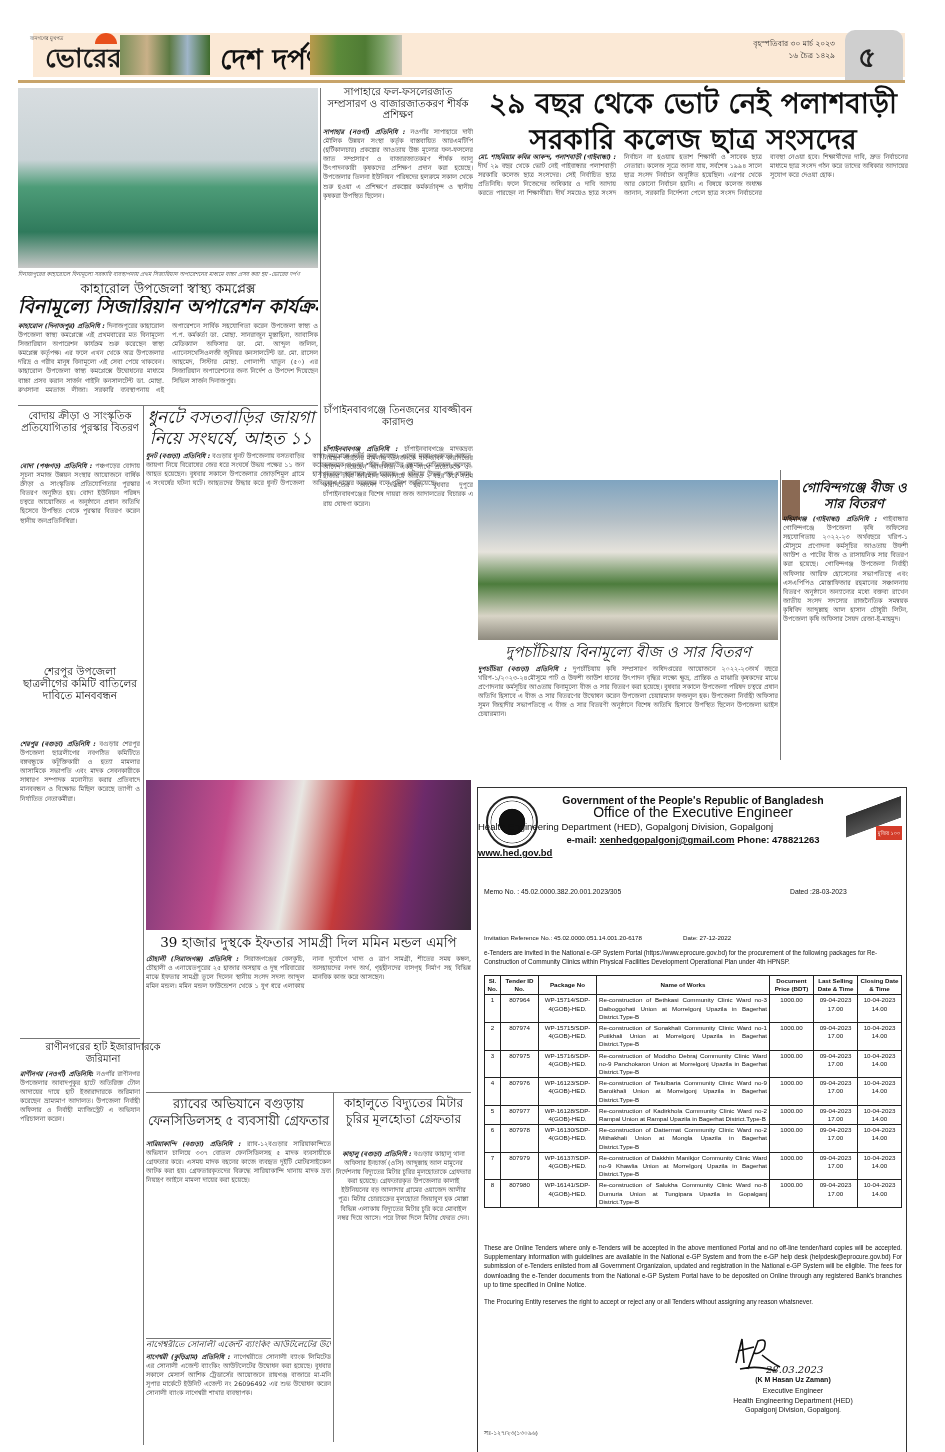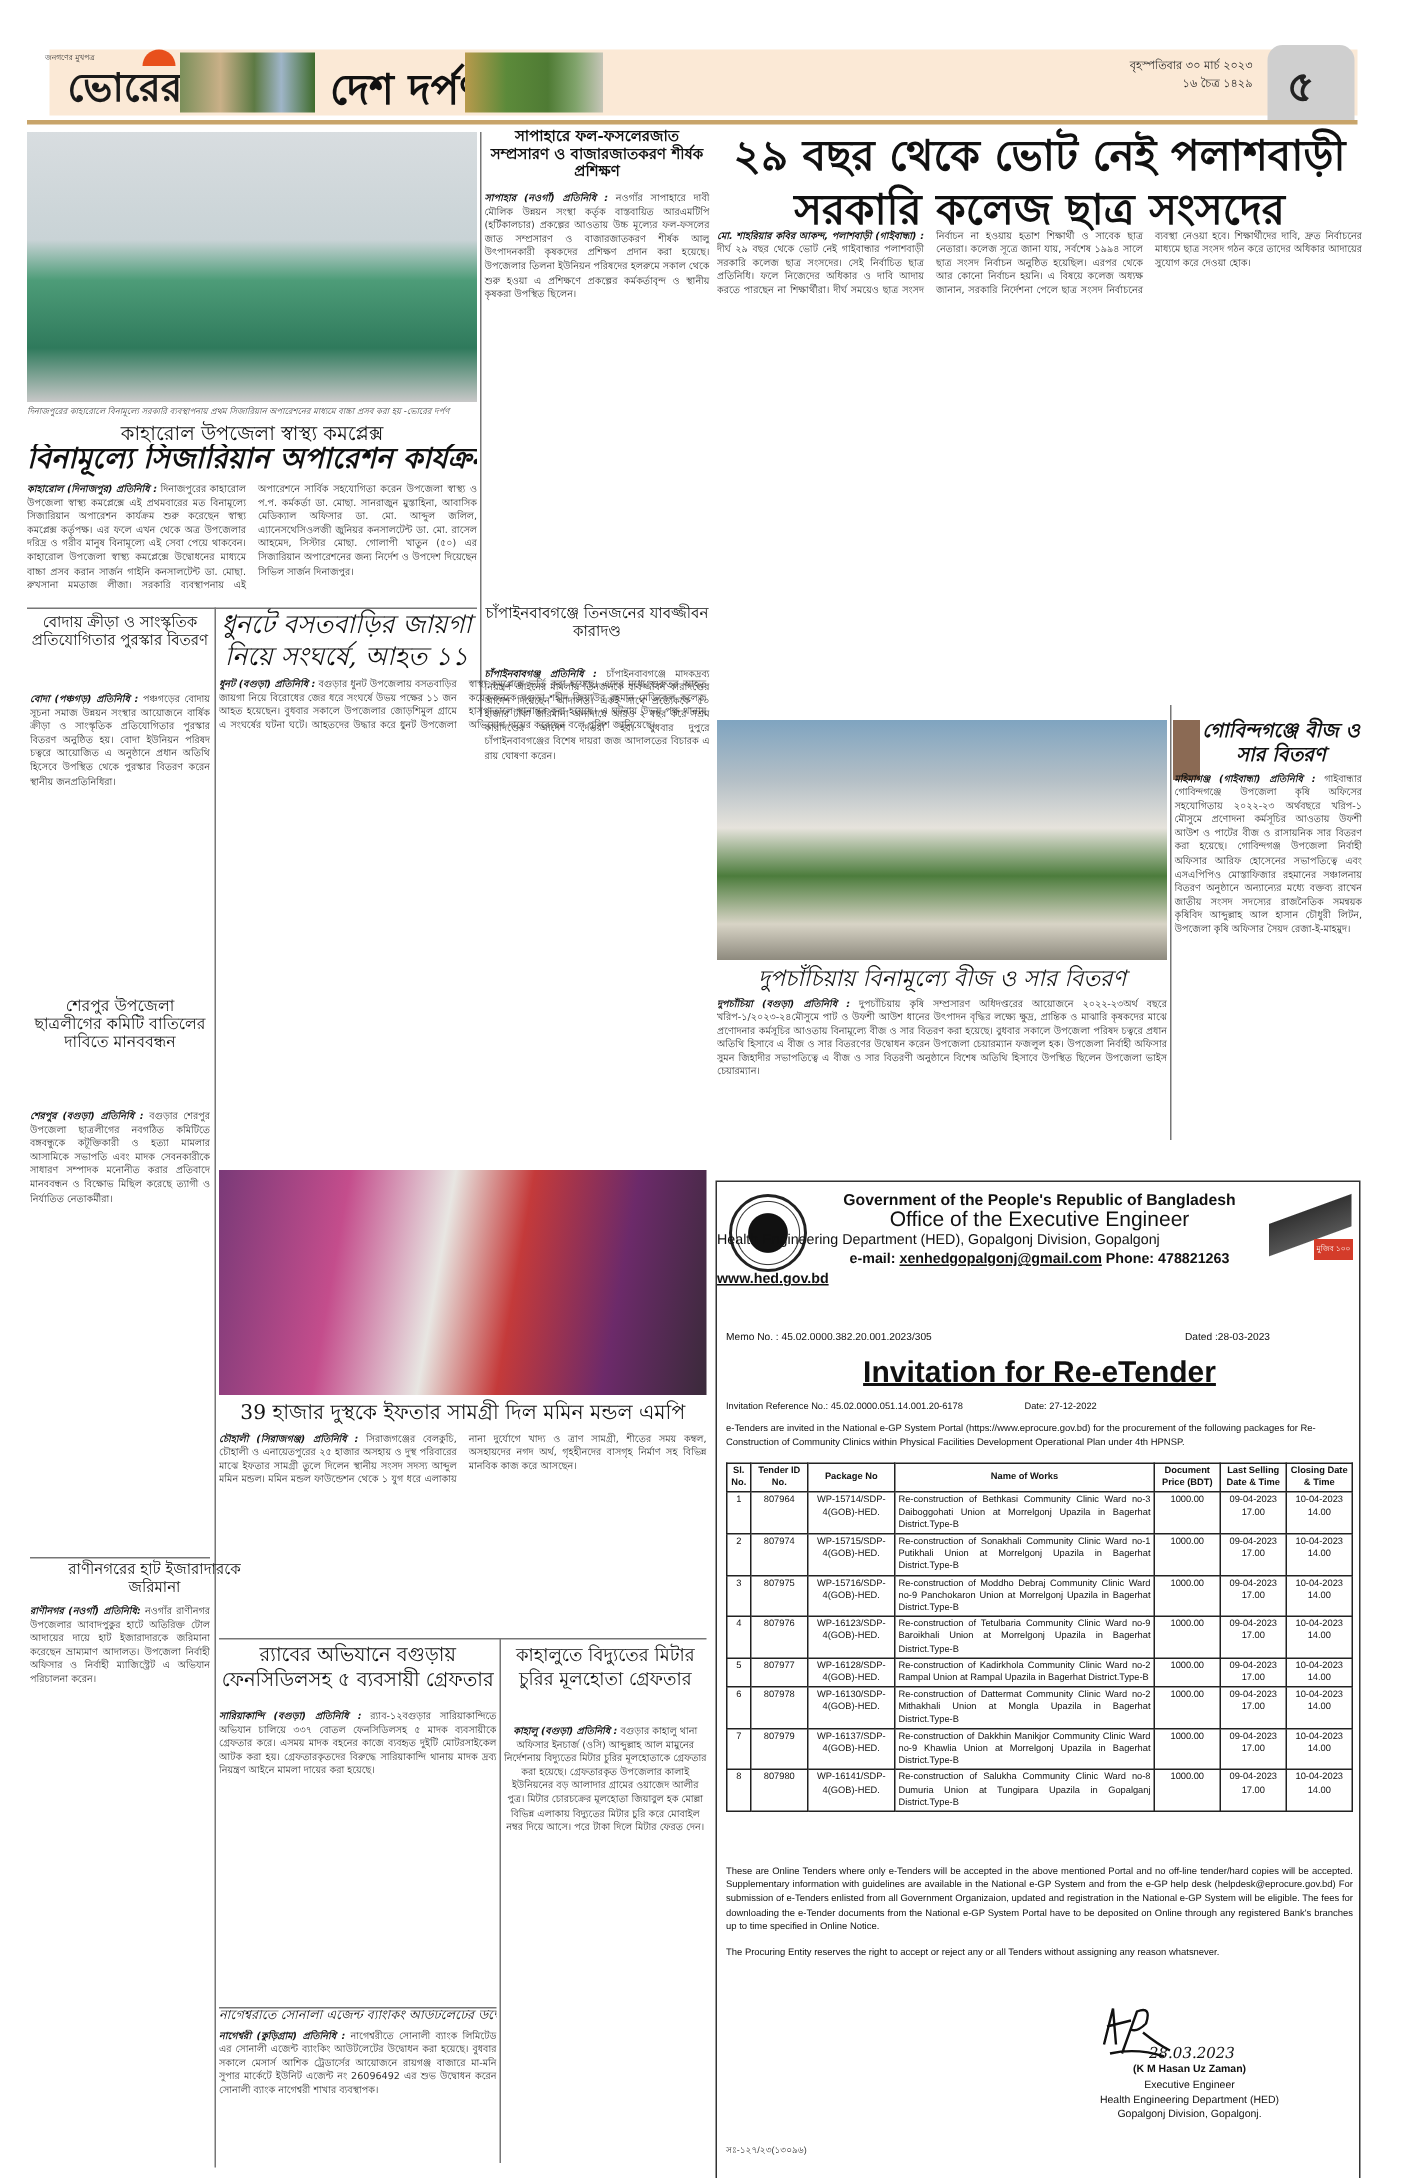--- a/index.html
+++ b/index.html
@@ -83,21 +83,21 @@
 <div class="abs photo" style="left:18px;top:88px;width:300px;height:180px;background:linear-gradient(180deg,#d8dde0 0%,#c9d3d6 40%,#4d9c78 55%,#2f7a5c 80%,#c8c8c8 100%);"></div>
 <div class="abs caption" style="left:18px;top:270px;width:300px;">দিনাজপুরের কাহারোলে বিনামূল্যে সরকারি ব্যবস্থাপনায় প্রথম সিজারিয়ান অপারেশনের মাধ্যমে বাচ্চা প্রসব করা হয় -ভোরের দর্পণ</div>
 <div class="abs kicker" style="left:18px;top:279px;width:300px;font-size:13px;">কাহারোল উপজেলা স্বাস্থ্য কমপ্লেক্স</div>
 <div class="abs head headital" style="left:18px;top:296px;width:300px;font-size:19px;white-space:nowrap;overflow:hidden;">বিনামূল্যে সিজারিয়ান অপারেশন কার্যক্রম শুরু</div>
 <div class="abs body" style="left:18px;top:322px;width:300px;height:80px;column-count:2;column-gap:8px;">
   <span class="by">কাহারোল (দিনাজপুর) প্রতিনিধি :</span>
   <span>দিনাজপুরের কাহারোল উপজেলা স্বাস্থ্য কমপ্লেক্সে এই প্রথমবারের মত বিনামূল্যে সিজারিয়ান অপারেশন কার্যক্রম শুরু করেছেন স্বাস্থ্য কমপ্লেক্স কর্তৃপক্ষ। এর ফলে এখন থেকে অত্র উপজেলার দরিদ্র ও গরীব মানুষ বিনামূল্যে এই সেবা পেয়ে থাকবেন। কাহারোল উপজেলা স্বাস্থ্য কমপ্লেক্সে উদ্বোধনের মাধ্যমে বাচ্চা প্রসব করান সার্জন গাইনি কনসালটেন্ট ডা. মোছা. রুখসানা মমতাজ লীজা। সরকারি ব্যবস্থাপনায় এই অপারেশনে সার্বিক সহযোগিতা করেন উপজেলা স্বাস্থ্য ও প.প. কর্মকর্তা ডা. মোছা. সানরাজুন মুস্তাহিনা, আবাসিক মেডিক্যাল অফিসার ডা. মো. আব্দুল জলিল, এ্যানেসথেসিওলজী জুনিয়র কনসালটেন্ট ডা. মো. রাসেল আহমেদ, সিস্টার মোছা. গোলাপী খাতুন (৫০) এর সিজারিয়ান অপারেশনের জন্য নির্দেশ ও উপদেশ দিয়েছেন সিভিল সার্জন দিনাজপুর।</span>
 </div>
 
 <div class="abs vrule" style="left:320px;top:88px;height:390px;"></div>
-<div class="abs head" style="left:323px;top:86px;width:150px;font-size:10px;font-weight:bold;">সাপাহারে ফল-ফসলেরজাত সম্প্রসারণ ও বাজারজাতকরণ শীর্ষক প্রশিক্ষণ</div>
+<div class="abs head" style="left:323px;top:86px;width:150px;font-size:10px;font-weight:normal;">সাপাহারে ফল-ফসলেরজাত সম্প্রসারণ ও বাজারজাতকরণ শীর্ষক প্রশিক্ষণ</div>
 <div class="abs body" style="left:323px;top:128px;width:150px;height:320px;">
   <span class="by">সাপাহার (নওগাঁ) প্রতিনিধি :</span>
   <span>নওগাঁর সাপাহারে দাবী মৌলিক উন্নয়ন সংস্থা কর্তৃক বাস্তবায়িত আরএমটিপি (হর্টিকালচার) প্রকল্পের আওতায় উচ্চ মূল্যের ফল-ফসলের জাত সম্প্রসারণ ও বাজারজাতকরণ শীর্ষক আলু উৎপাদনকারী কৃষকদের প্রশিক্ষণ প্রদান করা হয়েছে। উপজেলার তিলনা ইউনিয়ন পরিষদের হলরুমে সকাল থেকে শুরু হওয়া এ প্রশিক্ষণে প্রকল্পের কর্মকর্তাবৃন্দ ও স্থানীয় কৃষকরা উপস্থিত ছিলেন।</span>
 </div>
 
 <div class="abs head" style="left:478px;top:86px;width:430px;font-size:28px;line-height:36px;">২৯ বছর থেকে ভোট নেই পলাশবাড়ী সরকারি কলেজ ছাত্র সংসদের</div>
 <div class="abs body" style="left:478px;top:153px;width:430px;height:300px;column-count:3;column-gap:8px;">
   <span class="by">মো. শাহরিয়ার কবির আকন্দ, পলাশবাড়ী (গাইবান্ধা) :</span>
   <span>দীর্ঘ ২৯ বছর থেকে ভোট নেই গাইবান্ধার পলাশবাড়ী সরকারি কলেজ ছাত্র সংসদের। সেই নির্বাচিত ছাত্র প্রতিনিধি। ফলে নিজেদের অধিকার ও দাবি আদায় করতে পারছেন না শিক্ষার্থীরা। দীর্ঘ সময়েও ছাত্র সংসদ নির্বাচন না হওয়ায় হতাশ শিক্ষার্থী ও সাবেক ছাত্র নেতারা। কলেজ সূত্রে জানা যায়, সর্বশেষ ১৯৯৪ সালে ছাত্র সংসদ নির্বাচন অনুষ্ঠিত হয়েছিল। এরপর থেকে আর কোনো নির্বাচন হয়নি। এ বিষয়ে কলেজ অধ্যক্ষ জানান, সরকারি নির্দেশনা পেলে ছাত্র সংসদ নির্বাচনের ব্যবস্থা নেওয়া হবে। শিক্ষার্থীদের দাবি, দ্রুত নির্বাচনের মাধ্যমে ছাত্র সংসদ গঠন করে তাদের অধিকার আদায়ের সুযোগ করে দেওয়া হোক।</span>
 </div>
@@ -187,21 +187,20 @@
   <div class="abs t-dept">Health Engineering Department (HED), Gopalgonj Division, Gopalgonj</div>
   <div class="abs t-contact">
     <span>e-mail:</span>
     <u>xenhedgopalgonj@gmail.com</u>
     <span>Phone:</span>
     <span>478821263</span>
   </div>
   <div class="abs t-web">www.hed.gov.bd</div>
   <div class="abs t-memo">Memo No. : 45.02.0000.382.20.001.2023/305</div>
   <div class="abs t-dated">Dated :28-03-2023</div>
-  <div class="abs t-title">Invitation for Re-eTender</div>
   <div class="abs t-ref">Invitation Reference No.: 45.02.0000.051.14.001.20-6178</div>
   <div class="abs t-refdate">Date: 27-12-2022</div>
   <div class="abs t-intro">e-Tenders are invited in the National e-GP System Portal (https://www.eprocure.gov.bd) for the procurement of the following packages for Re-Construction of Community Clinics within Physical Facilities Development Operational Plan under 4th HPNSP.</div>
 
   <table class="abs t-table">
     <thead>
       <tr>
         <th style="width:16px">Sl. No.</th>
         <th style="width:38px">Tender ID No.</th>
         <th style="width:58px">Package No</th>

